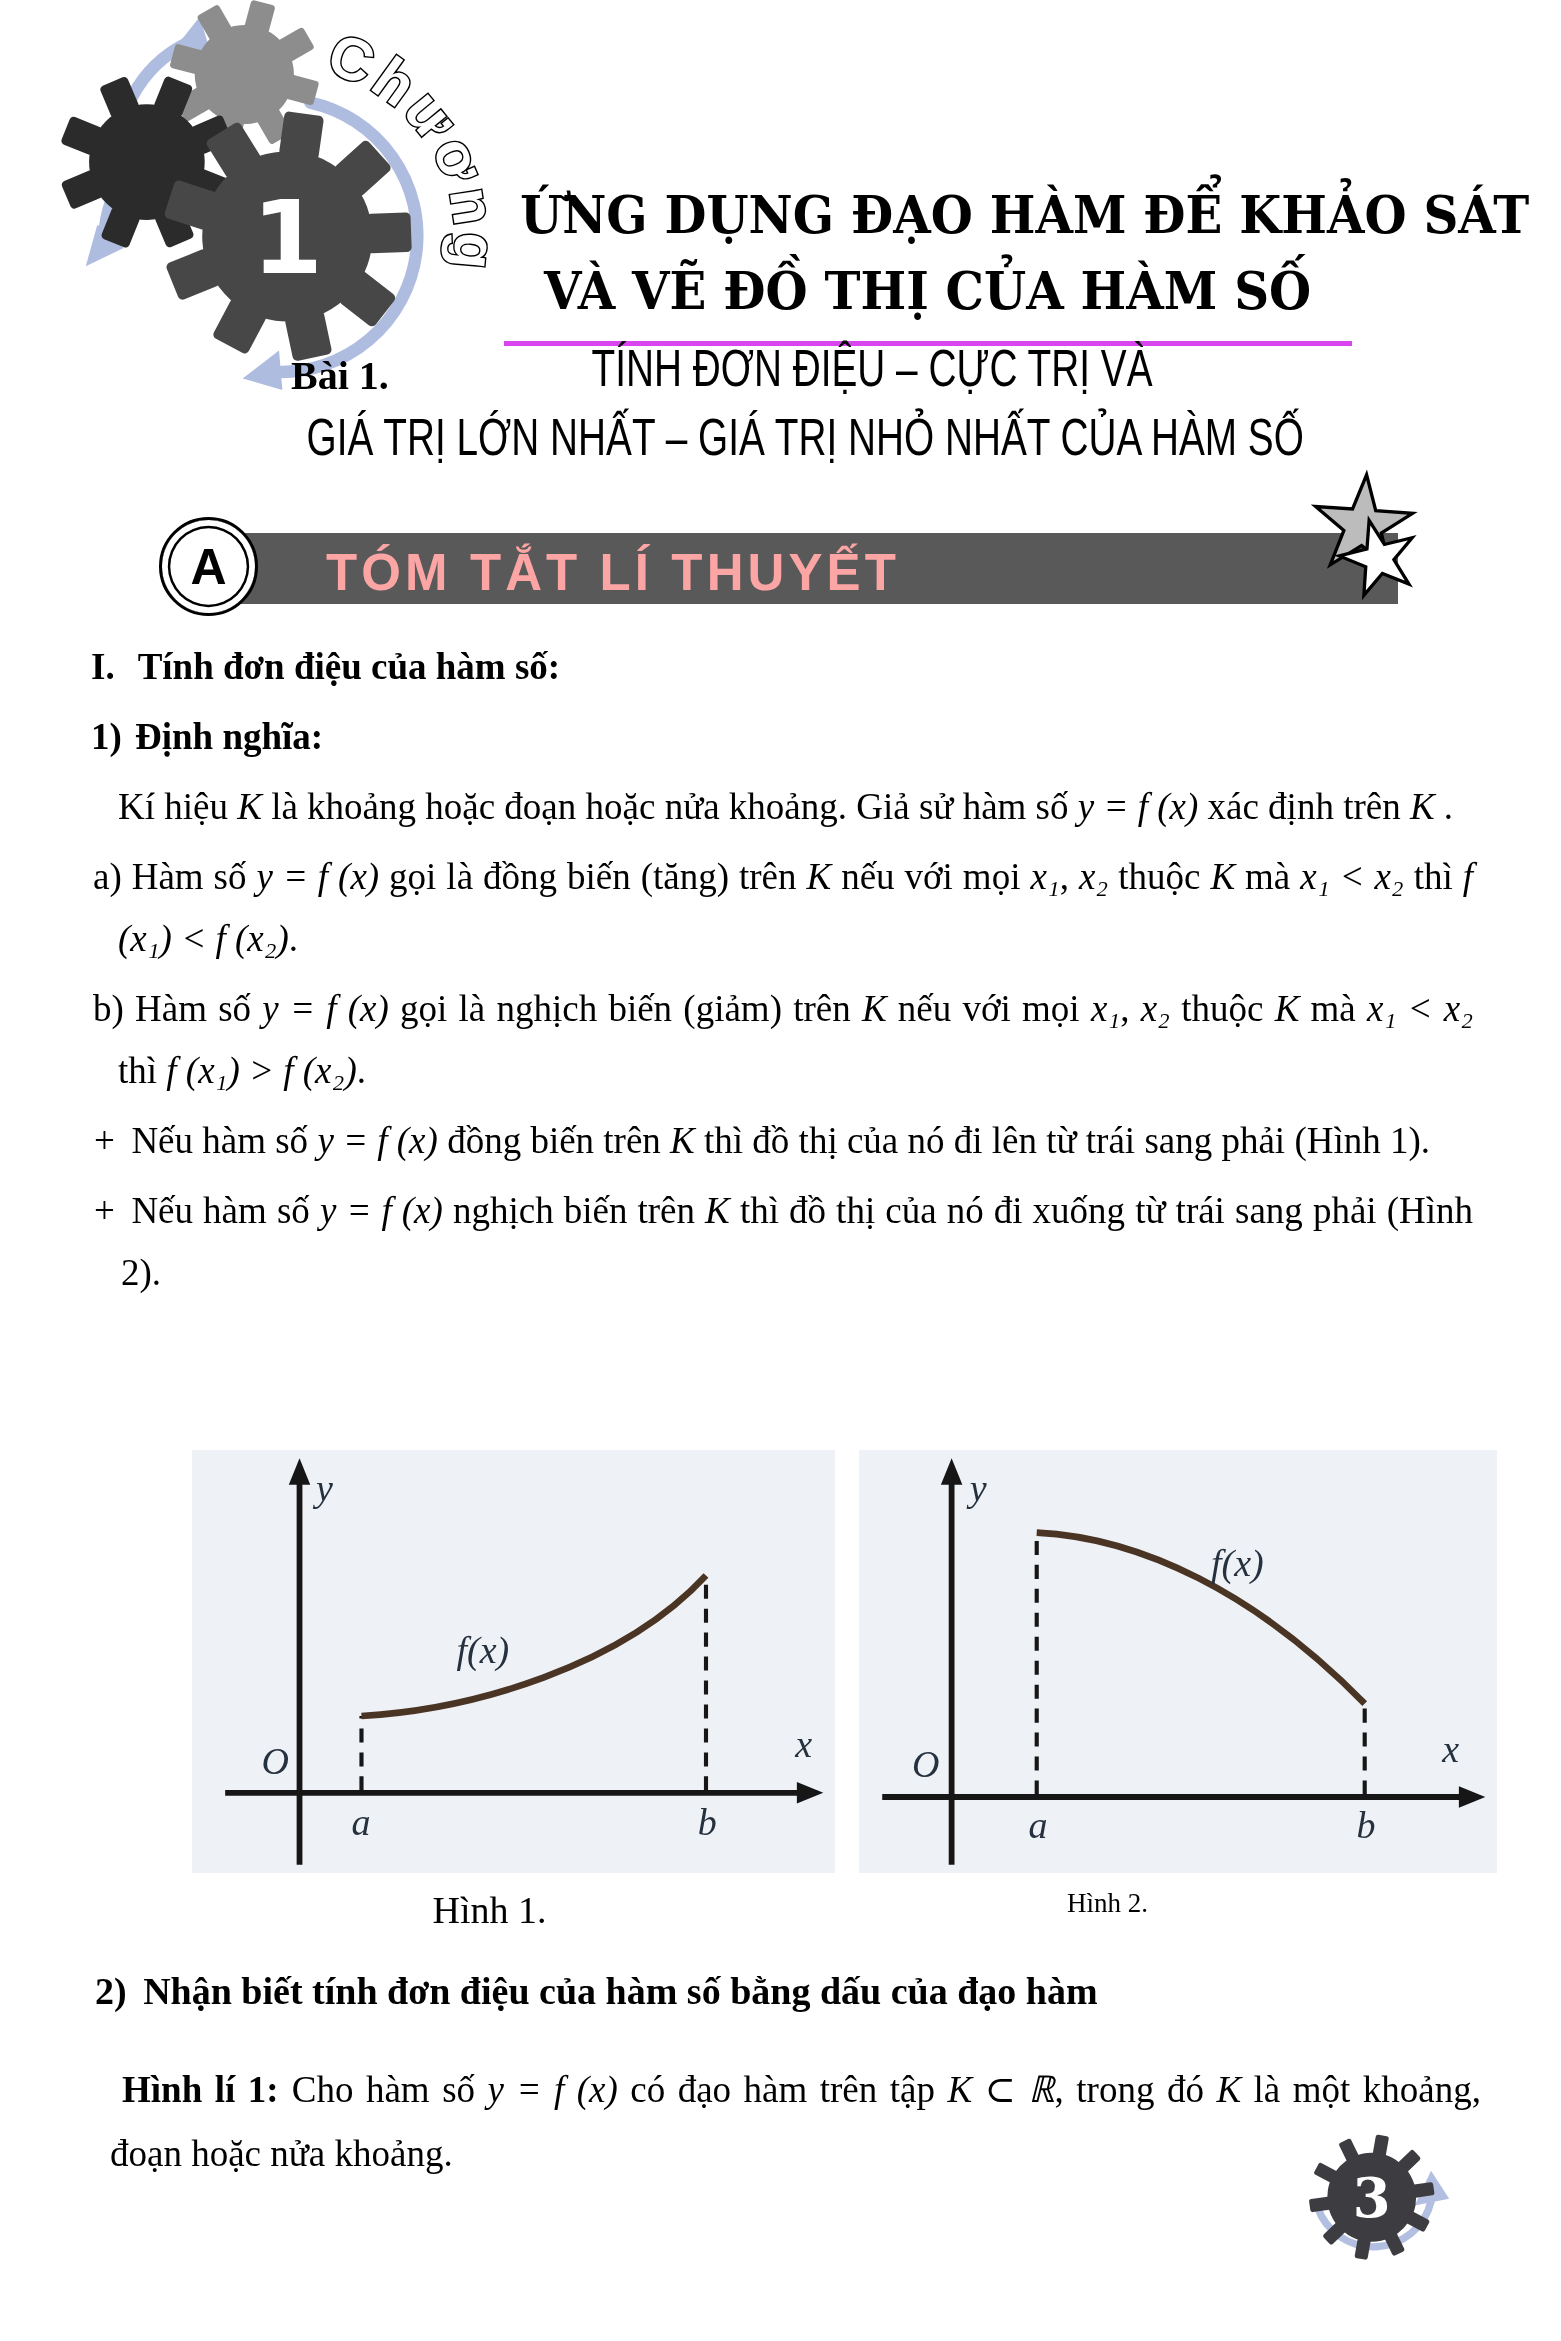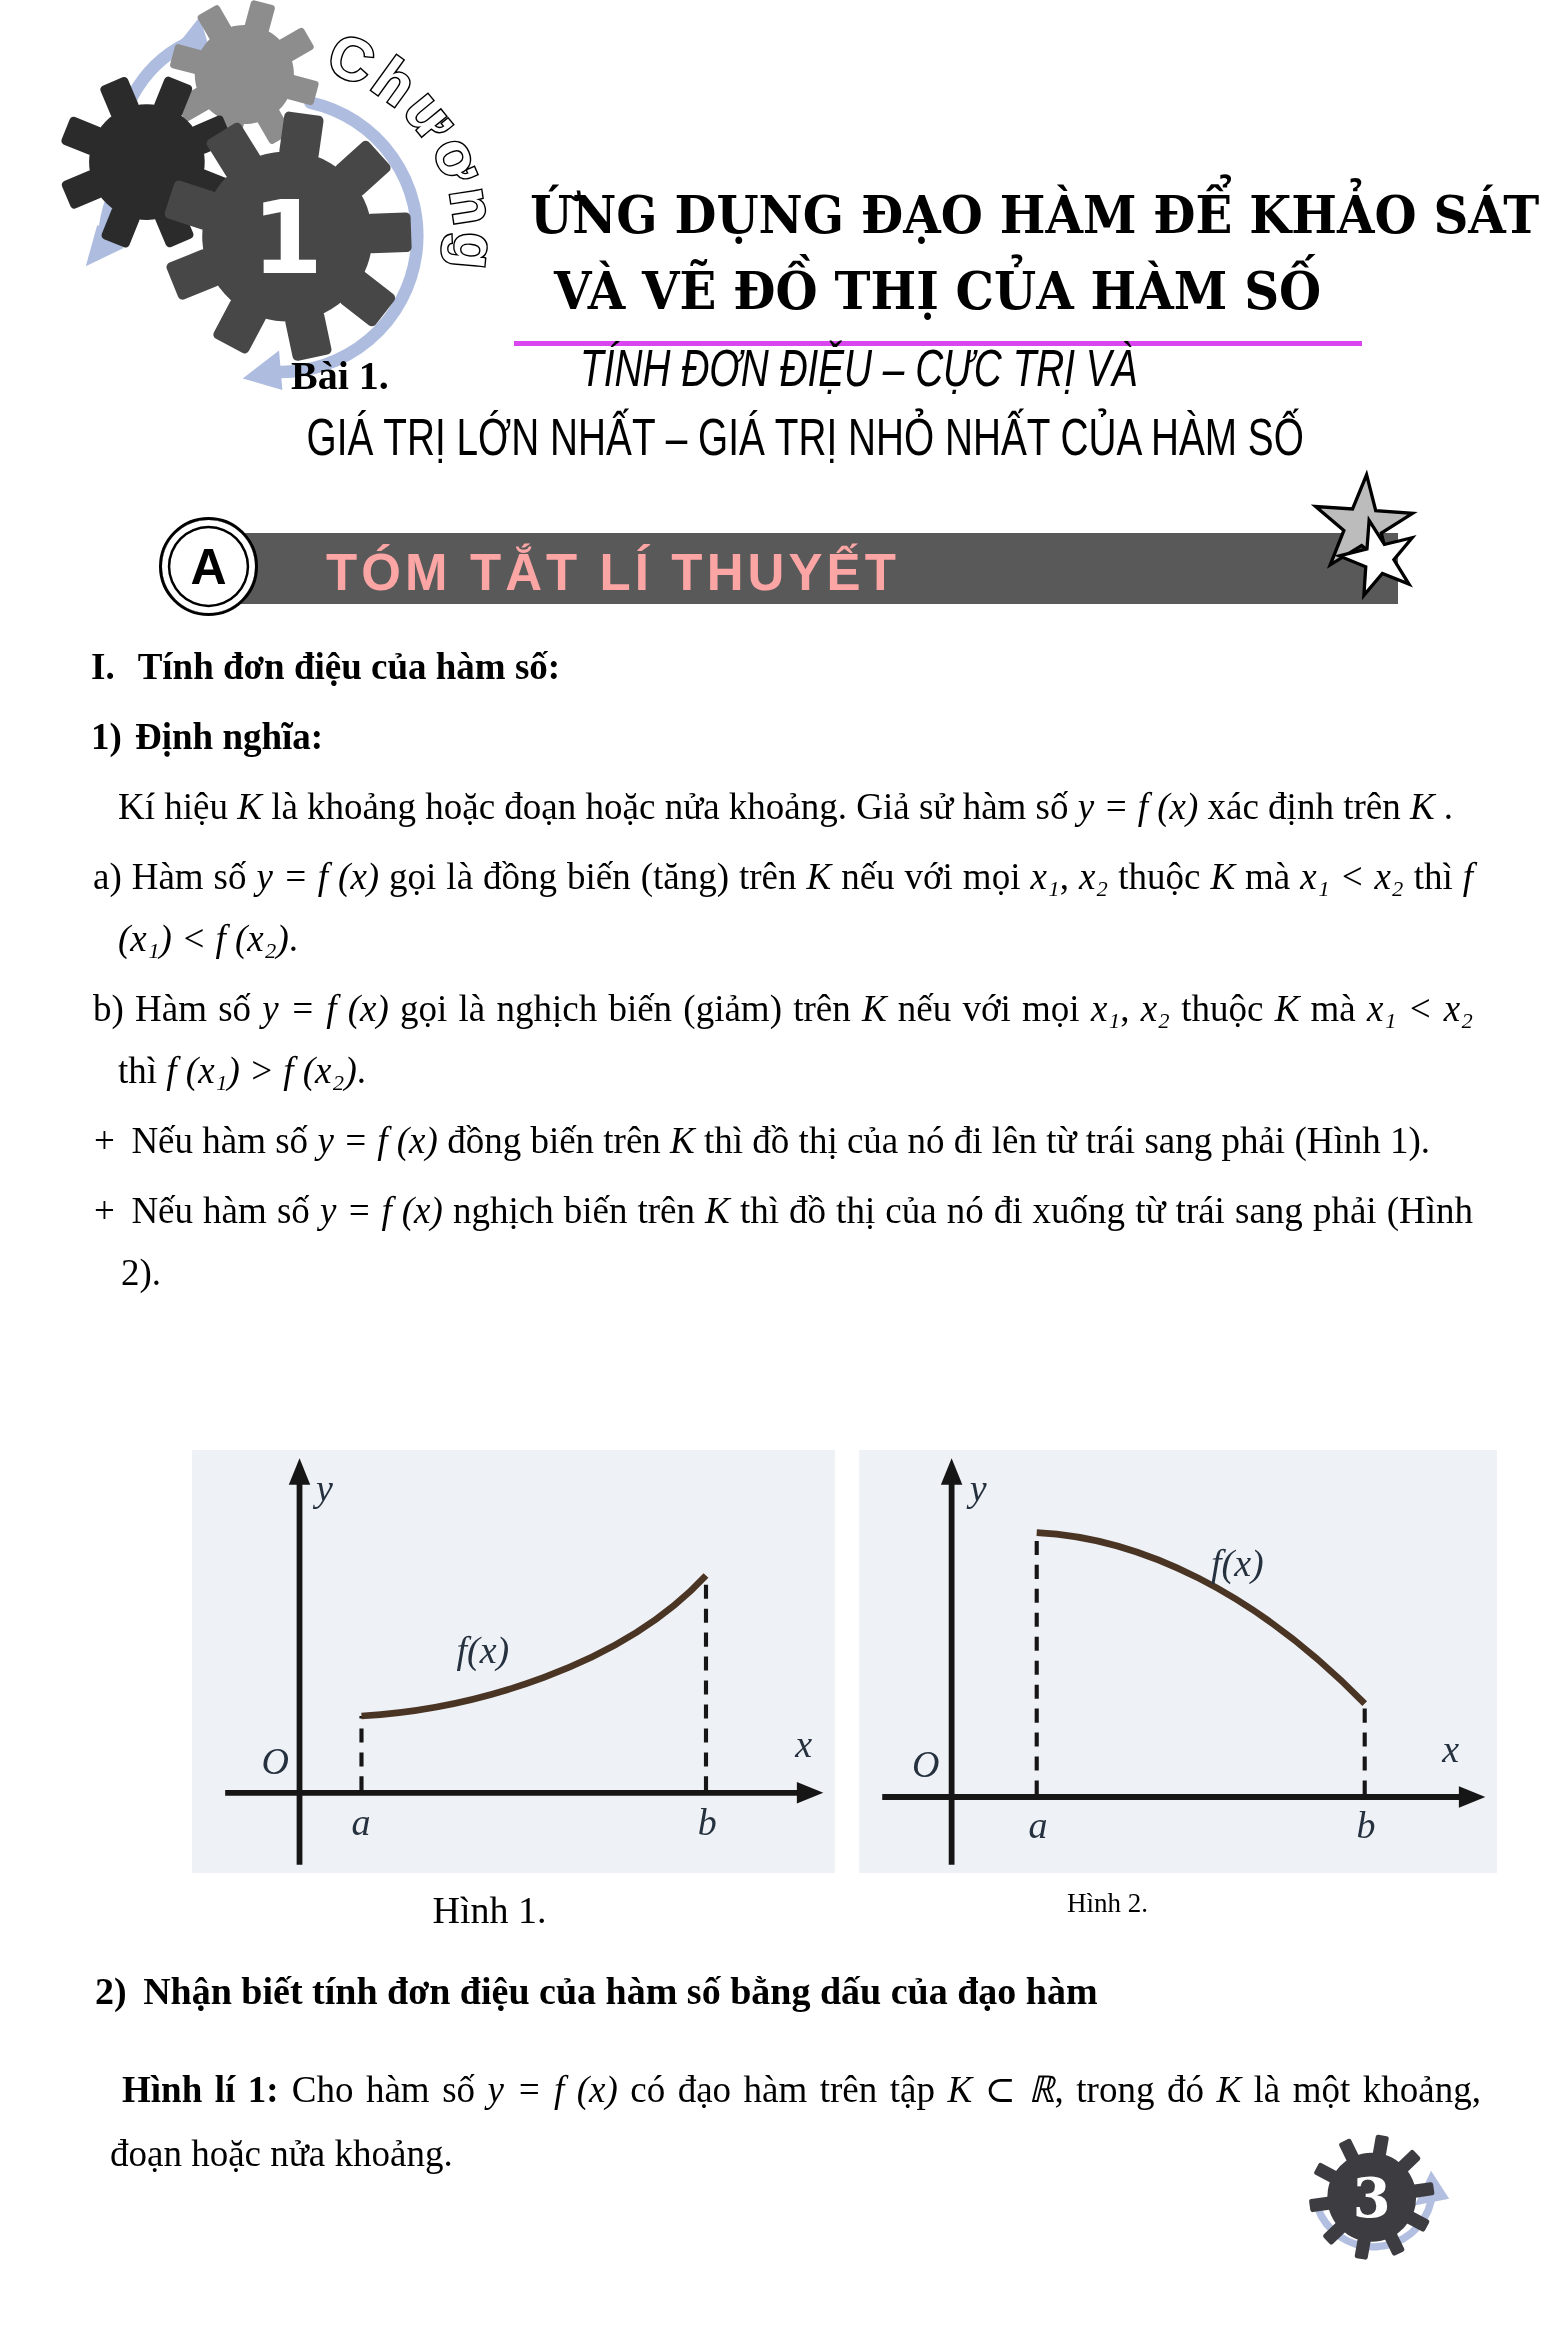--- a/index.html
+++ b/index.html
@@ -10,31 +10,31 @@
   svg { overflow:visible; }
   .bold { font-weight:700;margin-left:12px; }
 
   
   .logo { position:absolute; left:23px; top:5px; width:446px; height:372px; }
   .chuong-word { font:700 72px "Liberation Sans",sans-serif; fill:#ffffff; stroke:#000;
                  stroke-width:3.5px; paint-order:stroke; letter-spacing:5px; }
   .gear-num-big { font:700 124px "DejaVu Sans",sans-serif; fill:#ffffff; text-anchor:middle; }
 
   
-  .chapter-title { position:absolute; left:492px; top:177px; width:892px; text-align:center; }
+  .chapter-title { position:absolute; left:482px; top:177px; width:892px; text-align:center; }
   .chapter-title .l1, .chapter-title .l2 {
     display:block; font-family:"DejaVu Serif","Liberation Serif",serif;
     font-weight:700; font-size:52px; line-height:76px; letter-spacing:0px; white-space:nowrap;
   }
   .chapter-title .l2i { display:inline-block; border-bottom:5px solid #d946ef; padding:0 11.6px 11.6px 11.6px; }
   .cond { display:inline-block; transform:scaleX(0.93); transform-origin:center; }
 
   
   .bai-label { position:absolute; left:291px; top:352px; font:700 40px "Liberation Serif",serif; }
-  .lesson-l1 { position:absolute; left:492px; top:337px; width:760px; text-align:left;font-style:italic; }
+  .lesson-l1 { position:absolute; left:492px; top:337px; width:760px; text-align:center; }
   .lesson-l2 { position:absolute; left:149px; top:406px; width:1264px; text-align:center; }
   .display-font { display:inline-block; font-family:"Liberation Sans",sans-serif; font-weight:400;
     font-size:51px; line-height:63px; white-space:nowrap; transform:scaleX(0.76); transform-origin:center; }
 
   
   .banner { position:absolute; left:235px; top:533px; width:1163px; height:71px; }
   .banner-title { position:absolute; left:91px; top:10px; color:#fca5a5;
     font:700 51px "Liberation Sans",sans-serif; letter-spacing:4.1px; white-space:nowrap; }
   .circle-a { position:absolute; left:159px; top:517px; width:93px; height:93px; border-radius:50%;
     background:#fff; border:3.3px solid #000; box-shadow: inset 0 0 0 5.8px #fff, inset 0 0 0 8.3px #000;

